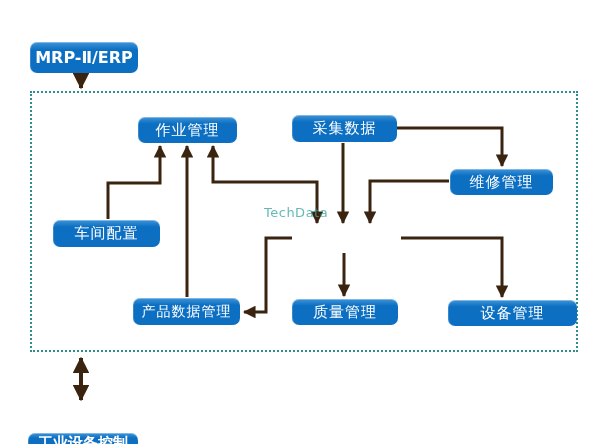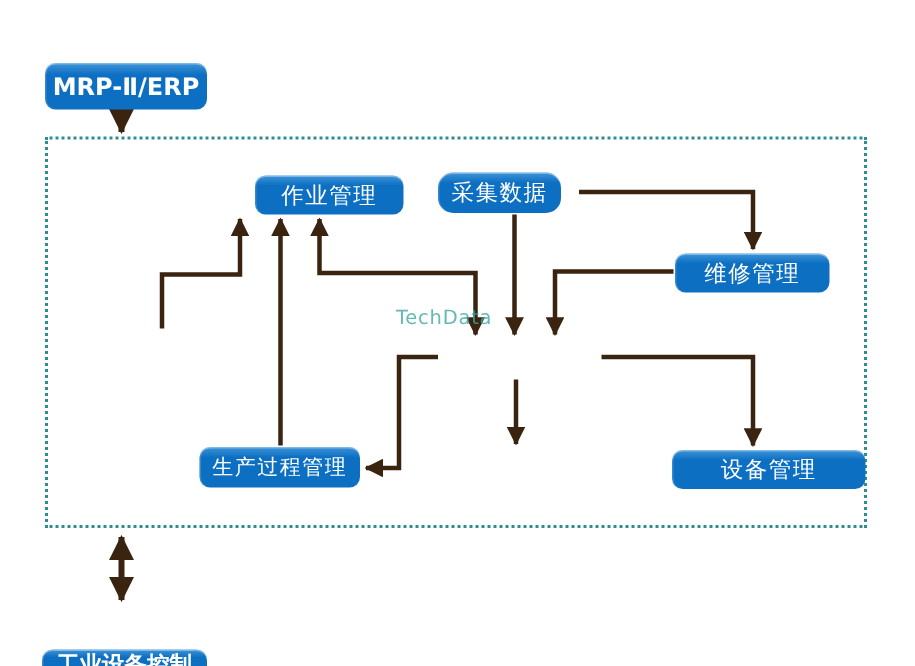--- a/index.html
+++ b/index.html
@@ -35,22 +35,22 @@
     border-radius: 7px;
     box-shadow: inset 0 1px 0 rgba(255,255,255,0.35), inset 1px 0 0 rgba(255,255,255,0.18);
     color: #ffffff;
     font-size: 15px;
     letter-spacing: 1px;
     white-space: nowrap;
     box-sizing: border-box;
   }
   .node.ext { font-weight: bold; font-size: 16px; letter-spacing: 0; margin-top: 30px; }
   #node-mrp-erp            { left: 30px;  top: 12px;  width: 108px; height: 31px; }
-  #node-job-mgmt           { left: 138px; top: 117px; width: 99px;  height: 26px; margin-left: 32px; }
-  #node-data-collection    { left: 292px; top: 115px; width: 82px;  height: 27px; border-radius: 10px; }
+  #node-job-mgmt           { left: 138px; top: 117px; width: 99px;  height: 26px; }
+  #node-data-collection    { left: 292px; top: 115px; width: 105px;  height: 27px; }
   #node-maintenance-mgmt   { left: 450px; top: 169px; width: 103px; height: 26px; }
   #node-workshop-config    { left: 53px;  top: 220px; width: 107px; height: 27px; }
   #node-production-process { left: 293px; top: 226px; width: 107px; height: 26px; }
   #node-product-data-mgmt  { left: 133px; top: 298px; width: 107px; height: 27px; font-size: 14px; }
   #node-quality-mgmt       { left: 292px; top: 299px; width: 106px; height: 26px; }
   #node-equipment-mgmt     { left: 448px; top: 300px; width: 129px; height: 26px; }
   #node-industrial-control { left: 28px;  top: 403px; width: 110px; height: 20px; font-size: 15px; }
   #watermark {
     position: absolute;
     left: 264px; top: 205px;
@@ -88,17 +88,19 @@
     <path class="edge" d="M 449 181 L 370 181 L 370 223" marker-end="url(#ah)"></path>
     <path class="edge" d="M 344 253 L 344 296" marker-end="url(#ah)"></path>
     <path class="edge" d="M 292 238 L 266 238 L 266 312 L 244 312" marker-end="url(#ah)"></path>
     <path class="edge" d="M 401 238 L 502 238 L 502 297" marker-end="url(#ah)"></path>
   </svg>
 
   <div class="node ext" id="node-mrp-erp">MRP-Ⅱ/ERP</div>
   <div class="node" id="node-job-mgmt">作业管理</div>
   <div class="node" id="node-data-collection">采集数据</div>
   <div class="node" id="node-maintenance-mgmt">维修管理</div>
-  <div class="node" id="node-product-data-mgmt">生产过程管理</div>
+  <div class="node" id="node-workshop-config">车间配置</div>
+  <div class="node" id="node-product-data-mgmt">产品数据管理</div>
+  <div class="node" id="node-quality-mgmt">质量管理</div>
   <div class="node" id="node-equipment-mgmt">设备管理</div>
   <div class="node ext" id="node-industrial-control">工业设备控制</div>
 
 </div>
 
 </body></html>

